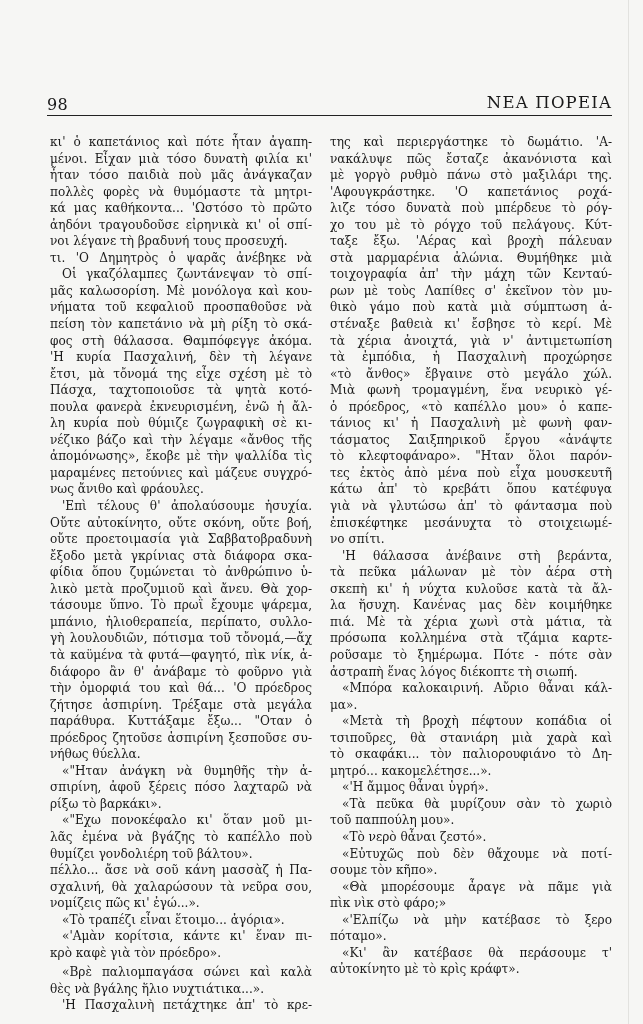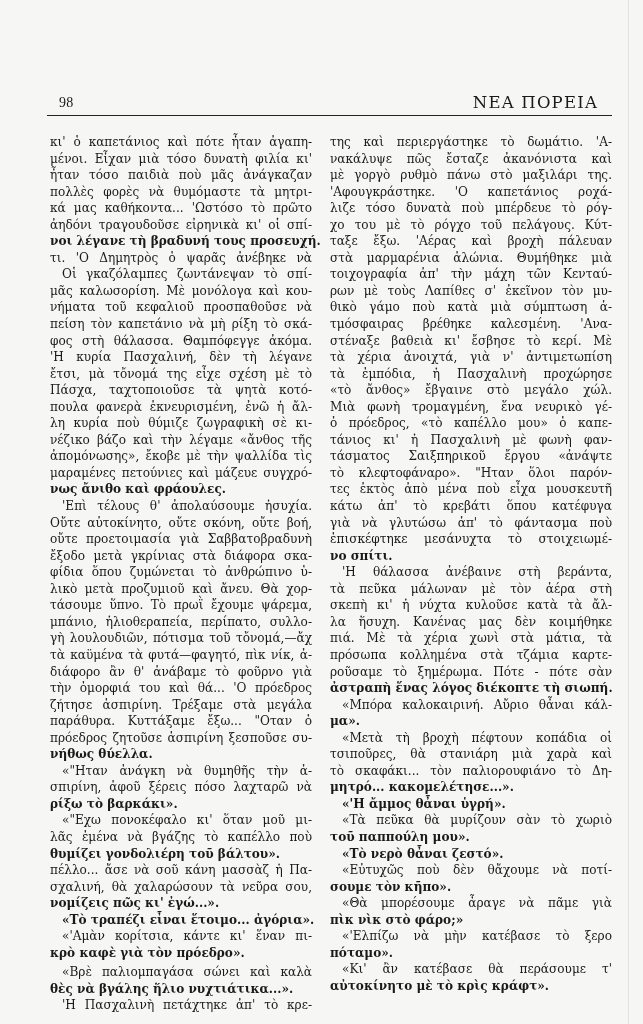--- a/index.html
+++ b/index.html
@@ -13,40 +13,40 @@
   }
   .page-edge {
     position: absolute; right: 14px; top: 0; bottom: 0; width: 1px;
     background: #e2e2df;
   }
   .header {
     position: absolute; left: 47px; top: 95px; width: 565px; height: 20px;
     border-bottom: 1.4px solid #222;
   }
   .page-number {
-    position: absolute; left: 12px; top: 0;
-    font-size: 14px; letter-spacing: 0.2px; font-family: Liberation Serif, serif;
+    position: absolute; left: 0; top: 0;
+    font-size: 16px; letter-spacing: 0.2px;
   }
   .journal-title {
-    position: absolute; right: 14px; top: -2px;
+    position: absolute; right: 0; top: -2px;
     font-size: 16.5px; letter-spacing: 1.2px; font-weight: normal; text-align: right;
   }
   .column {
     position: absolute; top: 134px;
     font-size: 12.1px;
   }
   .col-left { left: 50px; width: 262px; }
   .col-right { left: 330px; width: 282px; }
   .line {
     height: 16.55px; line-height: 16.55px;
     white-space: nowrap;
     text-align: justify; text-align-last: justify;
     overflow: visible;
   }
-  .line.last { text-align-last: left; font-weight: bold; }
+  .line.last { text-align-last: left; }
   .line.indent { padding-left: 12px; }
   .para-gap { height: 3px; }
 </style>
 </head>
 <body>
 
 <div class="page-edge"></div>
 
 <div class="header">
   <span class="page-number">98</span>
@@ -135,21 +135,20 @@
       <div class="line">νακάλυψε πῶς ἔσταζε ἀκανόνιστα καὶ</div>
       <div class="line">μὲ γοργὸ ρυθμὸ πάνω στὸ μαξιλάρι της.</div>
       <div class="line">'Αφουγκράστηκε. 'Ο καπετάνιος ροχά-</div>
       <div class="line">λιζε τόσο δυνατὰ ποὺ μπέρδευε τὸ ρόγ-</div>
       <div class="line">χο του μὲ τὸ ρόγχο τοῦ πελάγους. Κύτ-</div>
       <div class="line">ταξε ἔξω. 'Αέρας καὶ βροχὴ πάλευαν</div>
       <div class="line">στὰ μαρμαρένια ἀλώνια. Θυμήθηκε μιὰ</div>
       <div class="line">τοιχογραφία ἀπ' τὴν μάχη τῶν Κενταύ-</div>
       <div class="line">ρων μὲ τοὺς Λαπίθες σ' ἐκεῖνον τὸν μυ-</div>
       <div class="line">θικὸ γάμο ποὺ κατὰ μιὰ σύμπτωση ἀ-</div>
-      <div class="line">τμόσφαιρας βρέθηκε καλεσμένη. 'Ανα-</div>
       <div class="line">στέναξε βαθειὰ κι' ἔσβησε τὸ κερί. Μὲ</div>
       <div class="line">τὰ χέρια ἀνοιχτά, γιὰ ν' ἀντιμετωπίση</div>
       <div class="line">τὰ ἐμπόδια, ἡ Πασχαλινὴ προχώρησε</div>
       <div class="line">«τὸ ἄνθος» ἔβγαινε στὸ μεγάλο χώλ.</div>
       <div class="line">Μιὰ φωνὴ τρομαγμένη, ἕνα νευρικὸ γέ-</div>
       <div class="line">ὁ πρόεδρος, «τὸ καπέλλο μου» ὁ καπε-</div>
       <div class="line">τάνιος κι' ἡ Πασχαλινὴ μὲ φωνὴ φαν-</div>
       <div class="line">τάσματος Σαιξπηρικοῦ ἔργου «ἀνάψτε</div>
       <div class="line">τὸ κλεφτοφάναρο». "Ηταν ὅλοι παρόν-</div>
       <div class="line">τες ἐκτὸς ἀπὸ μένα ποὺ εἶχα μουσκευτῆ</div>

